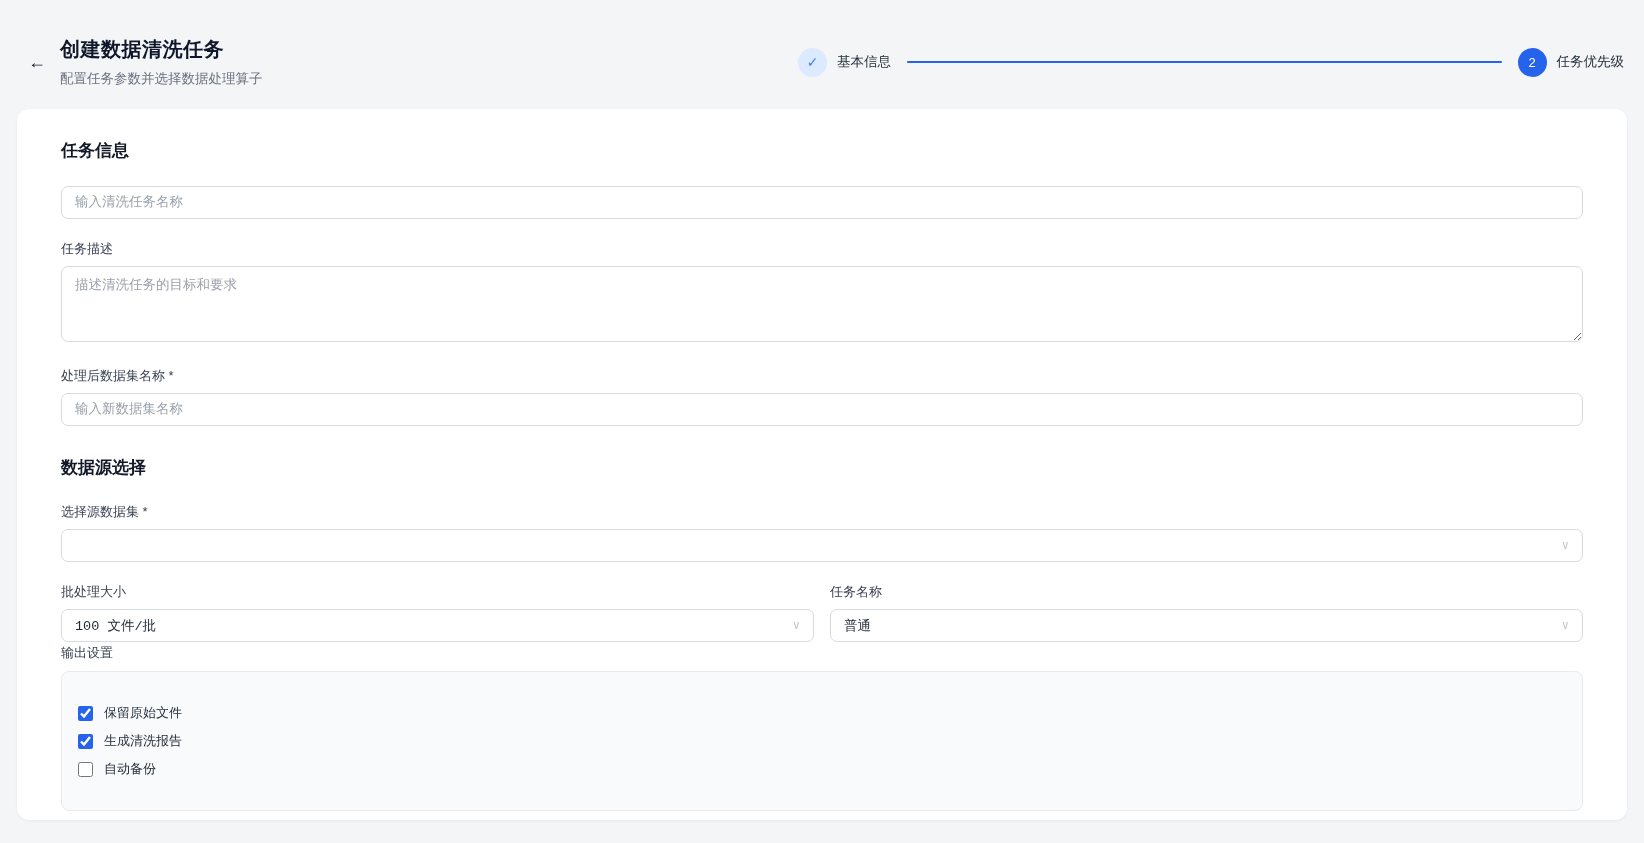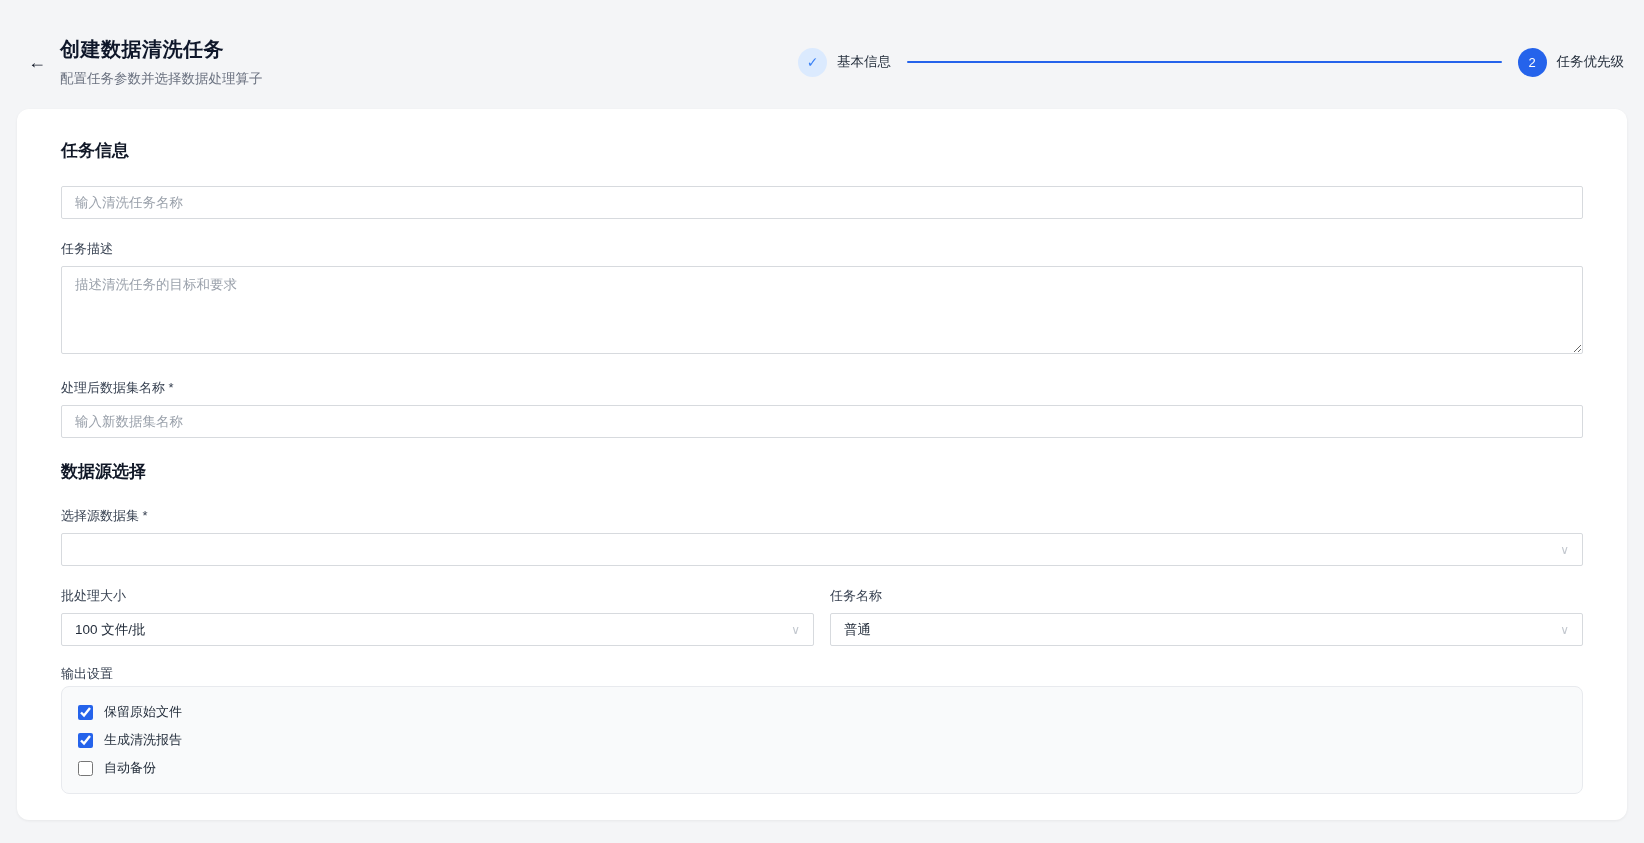--- a/index.html
+++ b/index.html
@@ -66,62 +66,62 @@
   .section-title.second { margin-top: 6px; }
   .form-group { margin-bottom: 21px; }
   .field-label {
     display: block;
     font-size: 13px; color: #374151;
     margin-bottom: 8px;
   }
   .text-input, .select-box, .textarea-input {
     width: 100%;
     border: 1px solid #d7dade;
-    border-radius: 2px;
+    border-radius: 7px;
     background: #ffffff;
-    font-family: Liberation Sans, sans-serif;
+    font-family: Liberation Mono, monospace;
     font-size: 13.5px;
     color: #1f2937;
   }
   .text-input {
     height: 33px;
     padding: 0 13px;
   }
   .text-input::placeholder, .textarea-input::placeholder { color: #9aa1ab; }
   .textarea-input {
-    height: 88px;
+    height: 76px;
     padding: 9px 13px;
     resize: vertical;
   }
   .select-box {
     height: 33px;
     padding: 0 34px 0 13px;
     position: relative;
     display: flex; align-items: center;
     cursor: pointer;
   }
   .select-box .chevron {
     position: absolute; right: 13px; top: 50%;
     transform: translateY(-54%);
     color: #c3c8cf; font-size: 12px; line-height: 1;
   }
   .two-col {
     display: grid;
     grid-template-columns: 1fr 1fr;
     gap: 16px;
-    margin-bottom: 19px;
+    margin-bottom: 2px;
   }
 
   
-  .output-label { margin-bottom: 3px; }
+  .output-label { margin-bottom: 9px; }
   .checkbox-group {
     background: #f9fafb;
     border: 1px solid #e8eaee;
     border-radius: 8px;
-    padding: 11px 16px;
+    padding: 27px 16px;
     margin-bottom: 13px;
   }
   .checkbox-row {
     display: flex; align-items: center; gap: 11px;
     padding: 5px 0;
     cursor: pointer;
   }
   .checkbox-row input[type="checkbox"] {
     width: 15px; height: 15px; margin: 0;
     accent-color: #2563eb;
@@ -157,21 +157,21 @@
 
   <div class="form-group">
     <input class="text-input" type="text" placeholder="输入清洗任务名称" style="">
   </div>
 
   <div class="form-group">
     <label class="field-label">任务描述</label>
     <textarea class="textarea-input" placeholder="描述清洗任务的目标和要求" style=""></textarea>
   </div>
 
-  <div class="form-group" style="margin-bottom:22px;">
+  <div class="form-group" style="margin-bottom:30px;">
     <label class="field-label">处理后数据集名称 *</label>
     <input class="text-input" type="text" placeholder="输入新数据集名称" style="">
   </div>
 
   <h2 class="section-title second">数据源选择</h2>
 
   <div class="form-group">
     <label class="field-label">选择源数据集 *</label>
     <div class="select-box">
       <span></span>

